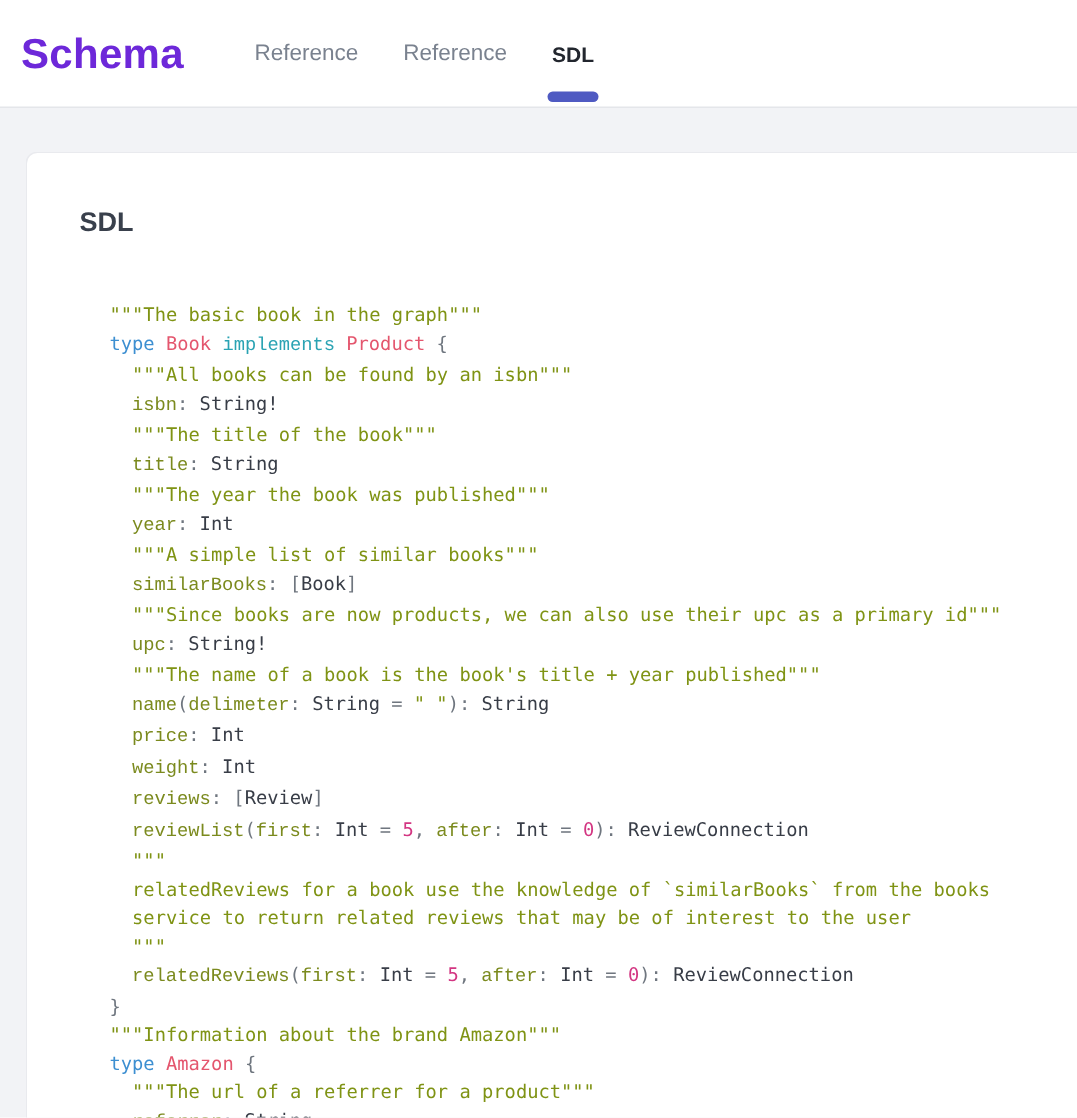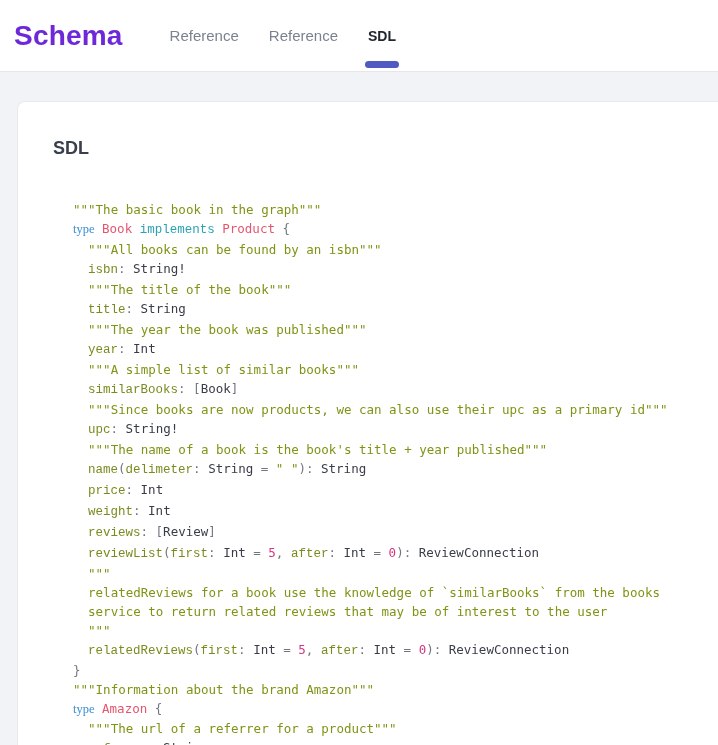--- a/index.html
+++ b/index.html
@@ -56,21 +56,21 @@
   .code {
     margin: 41px 0 0 20px;
     font-family: "DejaVu Sans Mono", "Liberation Mono", monospace;
     font-size: 12.5px; line-height: 19px;
     white-space: pre;
   }
   .code-line { min-height: 19px; }
   .tok-doc     { color: var(--code-green,   #7f9314); }
   .tok-str     { color: var(--code-green,   #7f9314); }
   .tok-field   { color: var(--code-olive,   #7b8a1e); font-family: Liberation Mono, monospace; }
-  .tok-kw      { color: var(--code-blue,    #3d8fd1); font-family: Liberation Serif, serif; }
+  .tok-kw      { color: var(--code-blue,    #3d8fd1); }
   .tok-impl    { color: var(--code-teal,    #2aa3b3); font-family: Liberation Mono, monospace; }
   .tok-typedef { color: var(--code-pink,    #e4566e); }
   .tok-num     { color: var(--code-magenta, #d33682); }
   .tok-type    { color: var(--code-dark,    #383d47); }
   .tok-punc    { color: var(--code-gray,    #6f767f); }
 </style>
 </head>
 <body>
 
 <div class="header">

